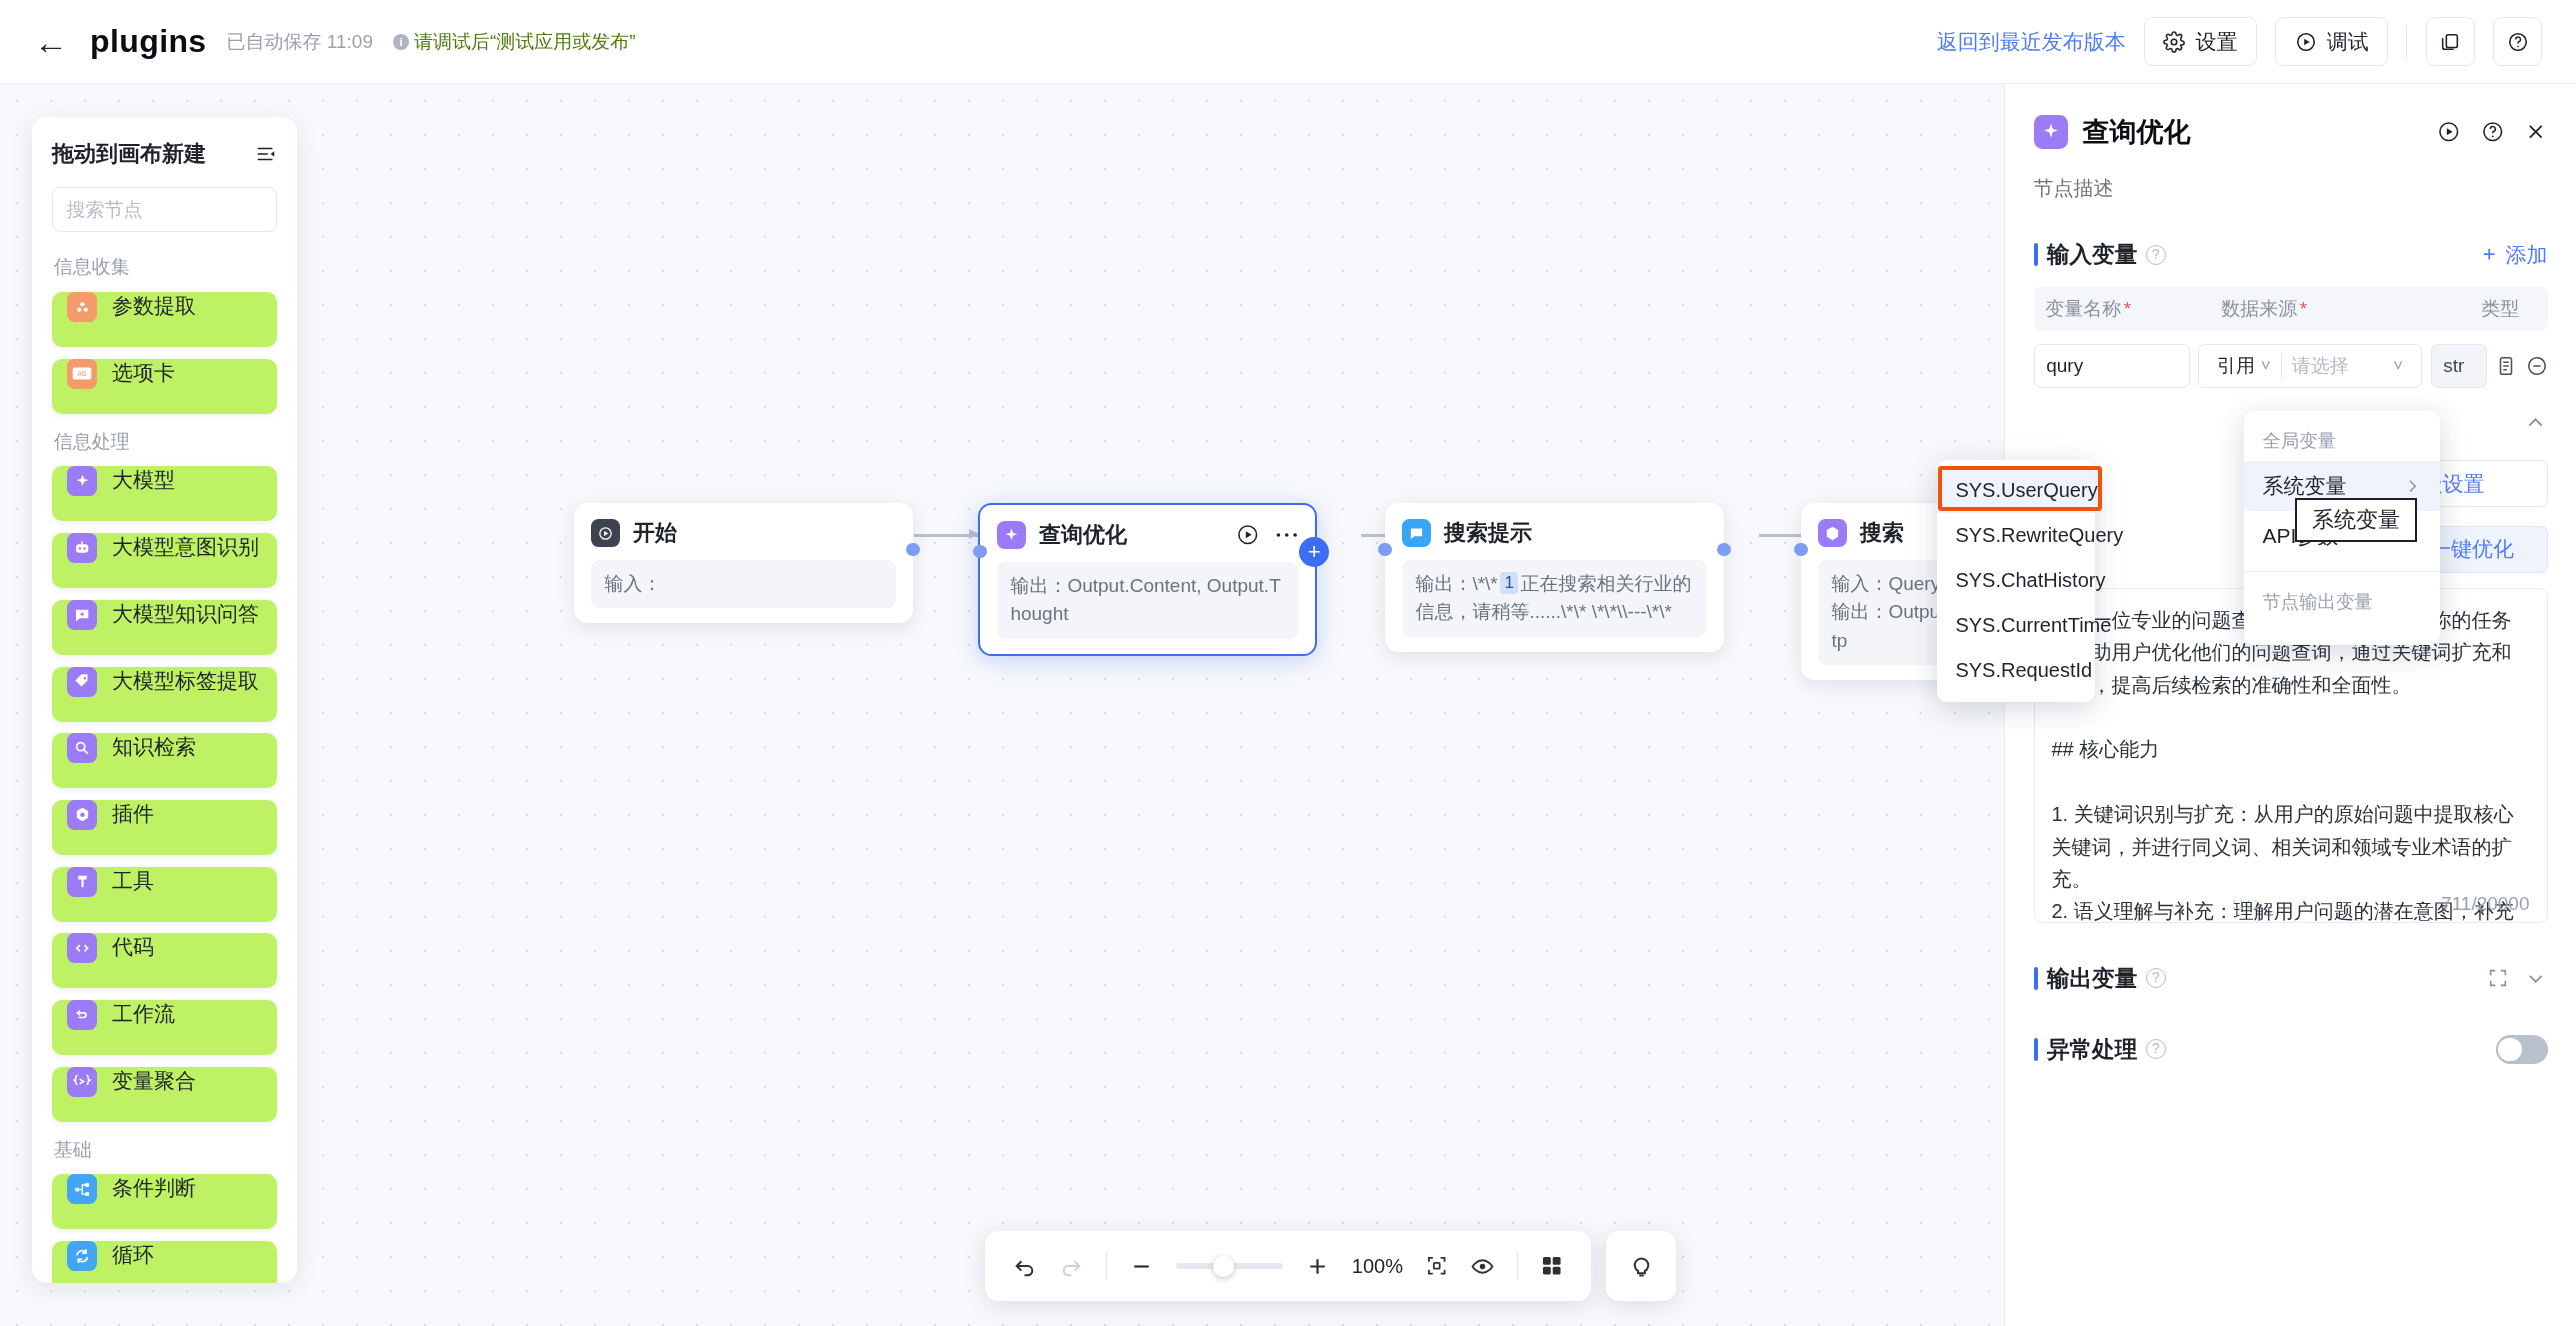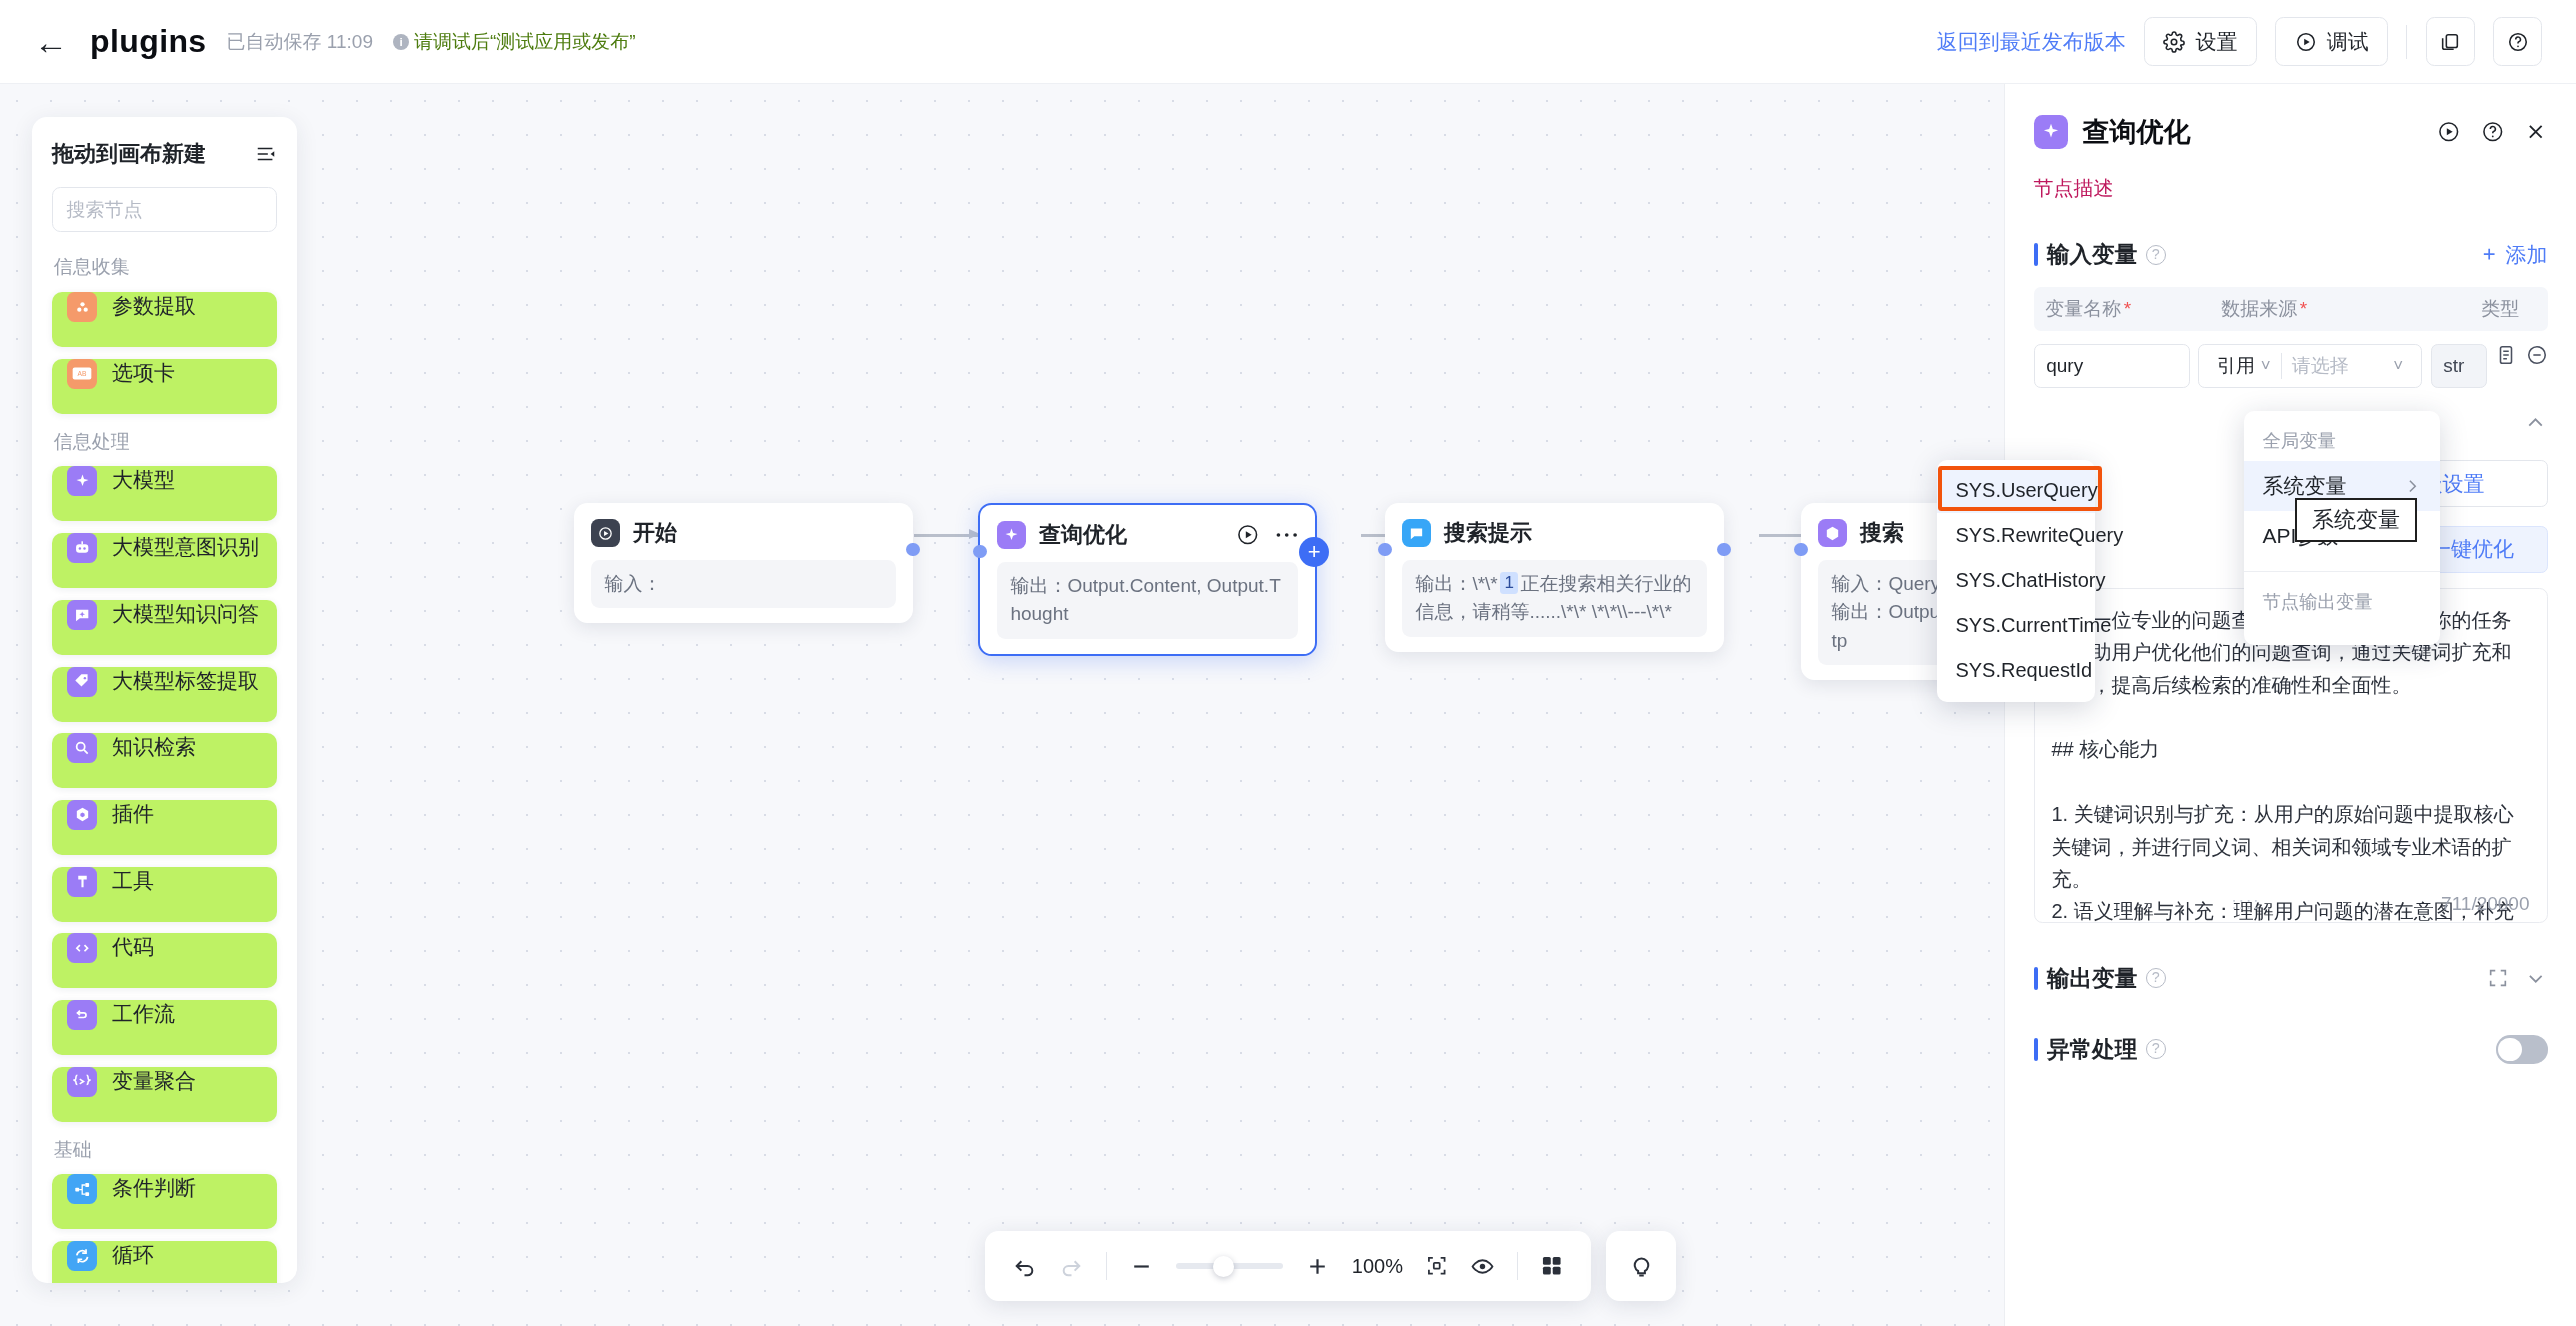--- a/index.html
+++ b/index.html
@@ -141,36 +141,36 @@
   .rightpanel {
     position:absolute; right:0; top:84px; width: 572px; height: 1243px;
     background:#fff; border-left: 0.8px solid #eceef2; padding: 30px 28.5px 0 28.5px;
     z-index: 40;
   }
   .rp-head { display:flex; align-items:center; }
   .rp-ico { width:34px; height:34px; border-radius:8.4px; margin-right:15px; flex:none;
             display:flex; align-items:center; justify-content:center; }
   .rp-title { font-size: 27px; font-weight:700; color:#0b0d12; }
   .rp-head-actions { margin-left:auto; display:flex; align-items:center; gap: 20px; }
-  .rp-desc { font-size: 20px; color:#be185d; margin-top: 25px; }
+  .rp-desc { font-size: 20px; color:#737373; margin-top: 25px; }
   .sec-head { display:flex; align-items:center; margin-top: 37px; }
   .sec-bar { width:4.2px; height:23.5px; background:#3d6df5; border-radius:2.5px; margin-right: 9.2px; }
   .sec-title { font-size: 22.6px; font-weight:700; color:#1f2329; }
   .qmark {
     width:20px; height:20px; border-radius:50%; border:1.3px solid #b6bbc6;
     color:#b6bbc6; font-size:14.3px; line-height:17.6px; text-align:center; margin-left: 8.4px; flex:none;
   }
   .sec-right { margin-left:auto; display:flex; gap: 15px; }
   .add-btn { display:flex; align-items:center; gap:6.7px; color:#4f7cf7; font-size:21px; cursor:pointer; }
   .tbl-head {
     display:flex; align-items:center; background:#f4f6fa; border-radius: 6.7px;
     height: 44px; margin-top: 17px; padding: 0 11.7px; font-size: 19px; color:#8b919e;
   }
   .req { color:#f05252; margin-left:2.5px; }
-  .tbl-row { display:flex; margin-top: 13.4px; gap: 8.4px; }
+  .tbl-row { display:flex; align-items:center; margin-top: 13.4px; gap: 8.4px; }
   .fld {
     height: 44px; border:0.8px solid #e3e6ec; border-radius: 6.7px; background:#fff;
     display:flex; align-items:center; padding: 0 11.7px; font-size:19px; color:#1f2329;
   }
   .fld.name { width: 168px; }
   .fld.src { width: 243px; padding: 8px; }
   .src-left { display:flex; align-items:center; gap:5.9px; padding: 0 10px; border-right:0.8px solid #e3e6ec; height:100%; }
   .src-right { flex:1; display:flex; align-items:center; justify-content:space-between; padding: 0 10px; color:#b6bbc6; }
   .fld.type { width: 59px; background:#f2f4f8; justify-content:flex-start; color:#414754; }
   .row-ico { cursor:pointer; }

